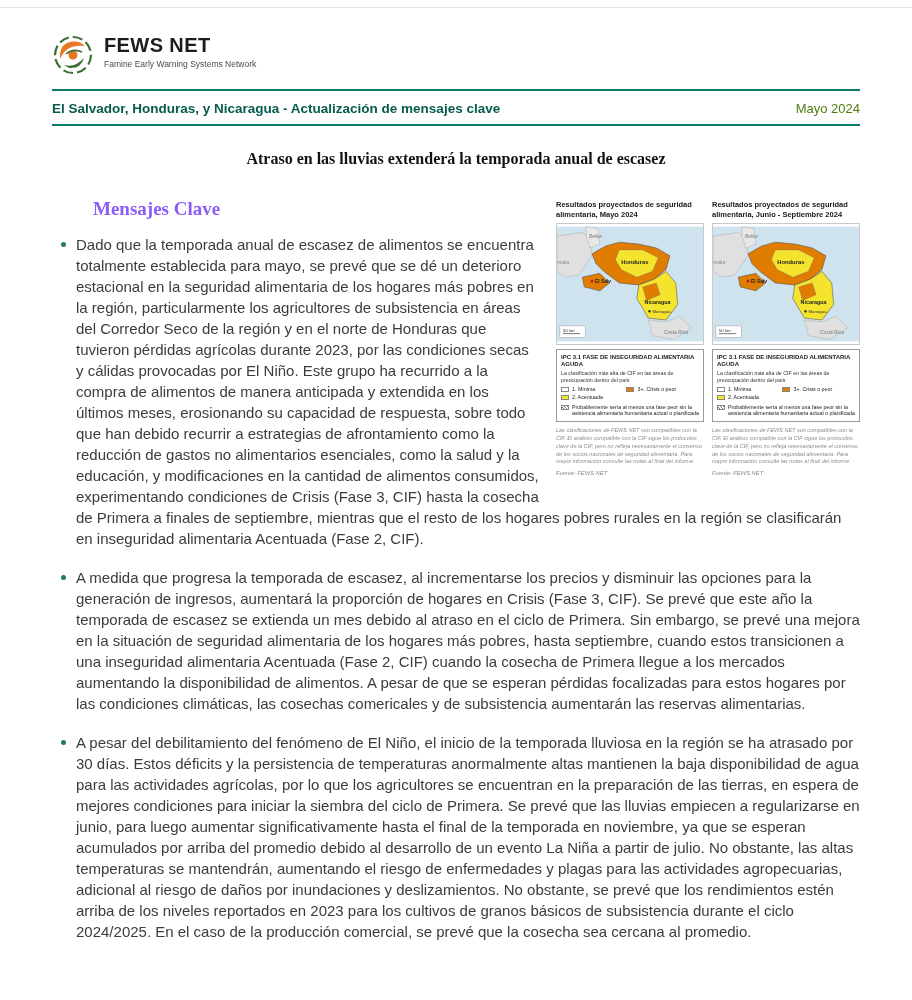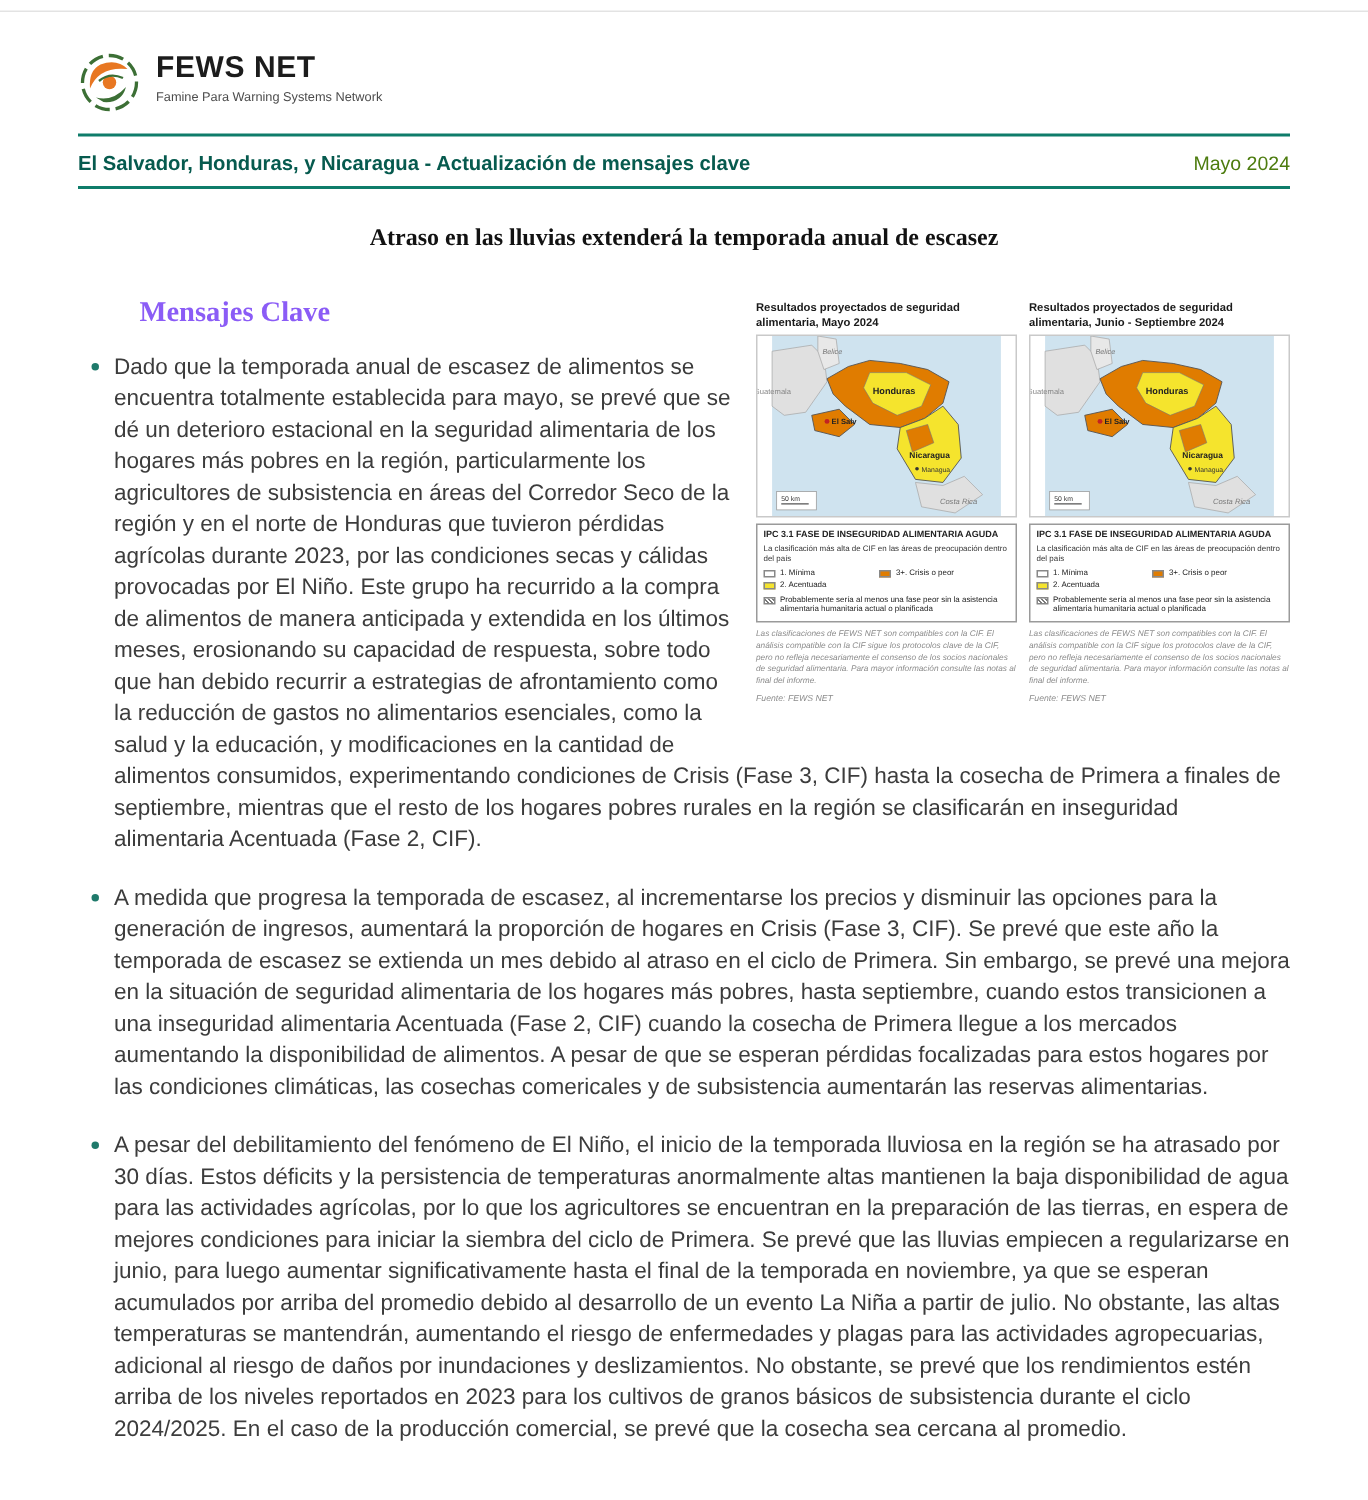--- a/index.html
+++ b/index.html
@@ -27,21 +27,21 @@
   .content { margin-top:30px; }
   .section-heading { font-family:"Liberation Serif", serif; font-size:19px; font-weight:bold; color:#8b5cf6; margin-bottom:14px;margin-left:41px; }
 
   ul.bullets { list-style:none; }
   ul.bullets li { position:relative; padding-left:24px; margin-bottom:18px;
                   font-size:15px; line-height:21px; color:#3c3c3c; }
   ul.bullets li .bullet-dot { position:absolute; left:9px; top:8px; width:5px; height:5px;
                   border-radius:50%; background:#1f7a6b; }
 
   
-  .map-figure { float:right; width:356px; margin:2px 0 30px 16px; display:flex; gap:8px; }
+  .map-figure { float:right; width:304px; margin:2px 0 30px 16px; display:flex; gap:8px; }
   .panel { flex:1; min-width:0; }
   .panel-title { font-size:7.5px; font-weight:bold; color:#1a1a1a; line-height:1.3; min-height:20px; margin-bottom:3px; }
   .map-svg { width:100%; height:122px; display:block; border:1px solid #c9c9c9; background:#fff; }
 
   .legend-box { border:1px solid #9a9a9a; margin-top:4px; padding:4px 4px 5px 4px; background:#fff; }
   .legend-title { font-size:6px; font-weight:bold; color:#222; line-height:1.2; }
   .legend-sub { font-size:5.3px; color:#333; line-height:1.2; margin-top:2px; }
   .legend-grid { display:grid; grid-template-columns:1fr 1.2fr; gap:2px 5px; margin-top:3px; }
   .legend-item { display:flex; align-items:flex-start; gap:3px; font-size:5.3px; line-height:1.2; color:#222; }
   .legend-note { display:flex; align-items:flex-start; gap:3px; font-size:5.3px; line-height:1.2; color:#222; margin-top:3px; }
@@ -66,21 +66,21 @@
   <header class="masthead">
     <svg class="logo-globe" width="42" height="42" viewBox="0 0 42 42">
       <circle cx="21" cy="21" r="18" fill="#ffffff" stroke="#3c6f35" stroke-width="2.2" stroke-dasharray="10 4"></circle>
       <path d="M8,25 Q14,10 33,12 Q26,5 15,9 Q7,13 8,25 Z" fill="#e87722"></path>
       <path d="M12,31 Q23,34 32,24 Q29,35 17,34 Z" fill="#3c6f35"></path>
       <circle cx="21" cy="21" r="4.5" fill="#e87722"></circle>
       <path d="M14,20 Q21,14 30,18" fill="none" stroke="#3c6f35" stroke-width="1.6"></path>
     </svg>
     <div class="logo-text">
       <div class="brand-name">FEWS NET</div>
-      <div class="brand-tagline">Famine Para Warning Systems Network</div>
+      <div class="brand-tagline">Famine Early Warning Systems Network</div>
     </div>
   </header>
 
   <hr class="rule rule-top">
 
   <div class="report-header">
     <span class="report-title">El Salvador, Honduras, y Nicaragua - Actualización de mensajes clave</span>
     <span class="report-date">Mayo 2024</span>
   </div>
 

